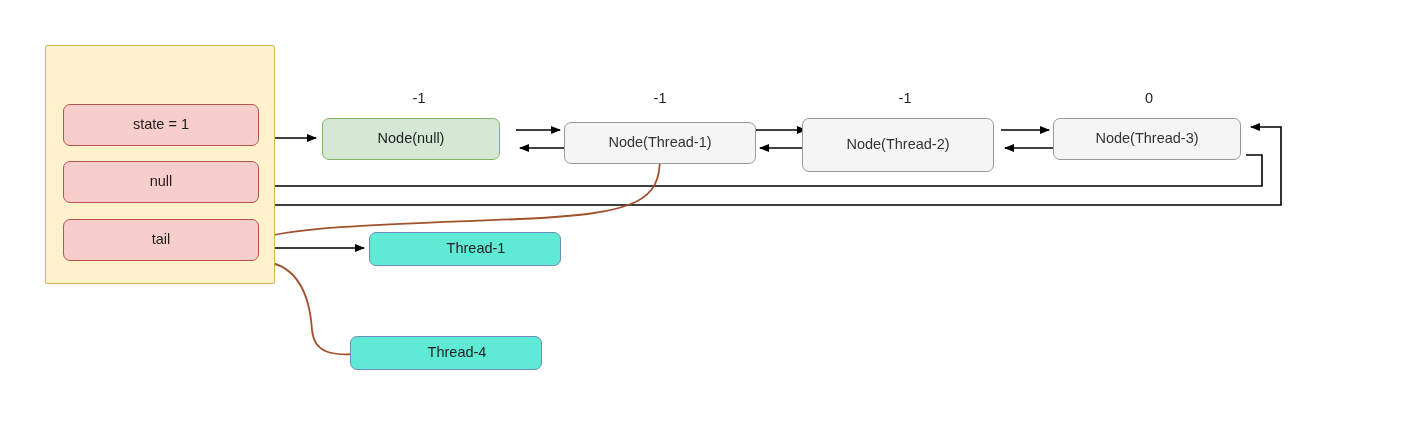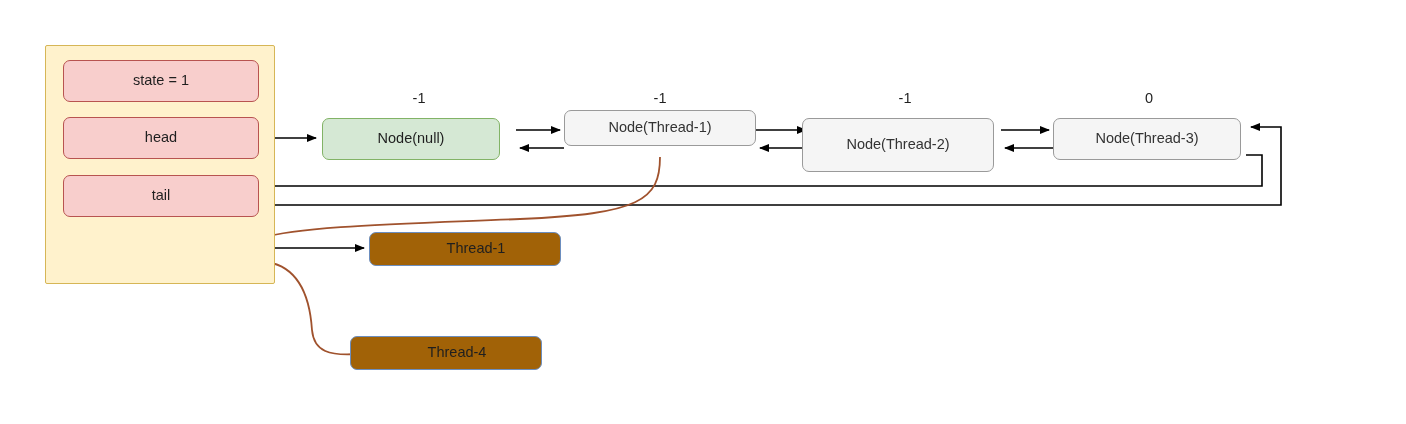--- a/index.html
+++ b/index.html
@@ -40,33 +40,34 @@
     white-space: nowrap;
   }
   .aqs-container {
     border: 1px solid #d6b656;
     background: #fff2cc;
     border-radius: 2px;
   }
   .field-box {
     border: 1px solid #b85450;
     background: #f8cecc;
+    margin-top: 44px;
   }
   .node-head {
     border: 1px solid #82b366;
     background: #d5e8d4;
   }
   .node-plain {
     border: 1px solid #9a9a9a;
     background: #f5f5f5;
     color: #333333;
   }
   .thread-box {
     border: 1px solid #6c8ebf;
-    background: #a16207;
+    background: #5eead4;
     color: #1f1f1f;
     padding-left: 22px;
   }
   .wait-label {
     position: absolute;
     font-size: 14.5px;
     color: #1f1f1f;
     text-align: center;
     white-space: nowrap;
   }
@@ -114,35 +115,35 @@
     </g>
   </svg>
 
   <div class="box aqs-container" style="left:45px; top:45px; width:230px; height:239px;"></div>
 
   <div class="box field-box" style="left:63px; top:60px; width:196px; height:42px;">
     <span>state = 1</span>
   </div>
 
   <div class="box field-box" style="left:63px; top:117px; width:196px; height:42px;">
-    <span>head</span>
+    <span>null</span>
   </div>
 
   <div class="box field-box" style="left:63px; top:175px; width:196px; height:42px;">
     <span>tail</span>
   </div>
 
 
   <div class="wait-label" style="left:322px; top:90px; width:194px;">-1</div>
   <div class="box node-head" style="left:322px; top:118px; width:178px; height:42px;">
     <span>Node(null)</span>
   </div>
 
   <div class="wait-label" style="left:564px; top:90px; width:192px;">-1</div>
-  <div class="box node-plain" style="left:564px; top:110px; width:192px; height:36px;">
+  <div class="box node-plain" style="left:564px; top:122px; width:192px; height:42px;">
     <span>Node(Thread-1)</span>
   </div>
 
   <div class="wait-label" style="left:809px; top:90px; width:192px;">-1</div>
   <div class="box node-plain" style="left:802px; top:118px; width:192px; height:54px;">
     <span>Node(Thread-2)</span>
   </div>
 
   <div class="wait-label" style="left:1053px; top:90px; width:192px;">0</div>
   <div class="box node-plain" style="left:1053px; top:118px; width:188px; height:42px;">

